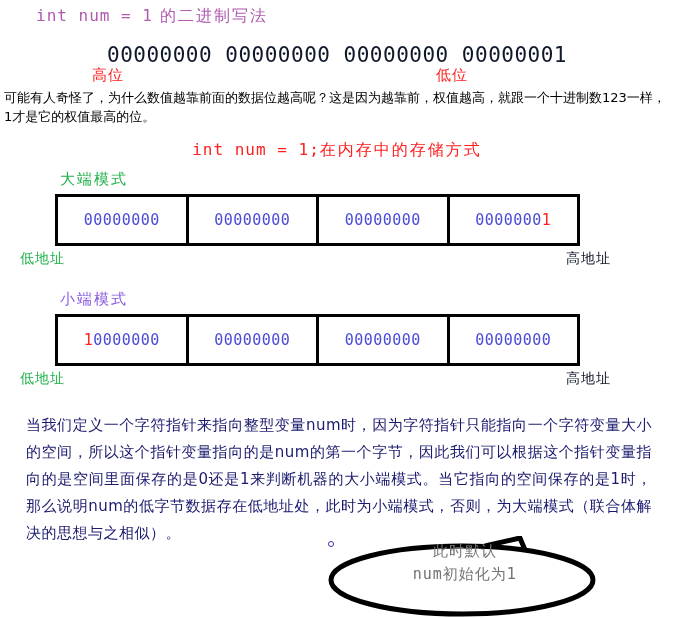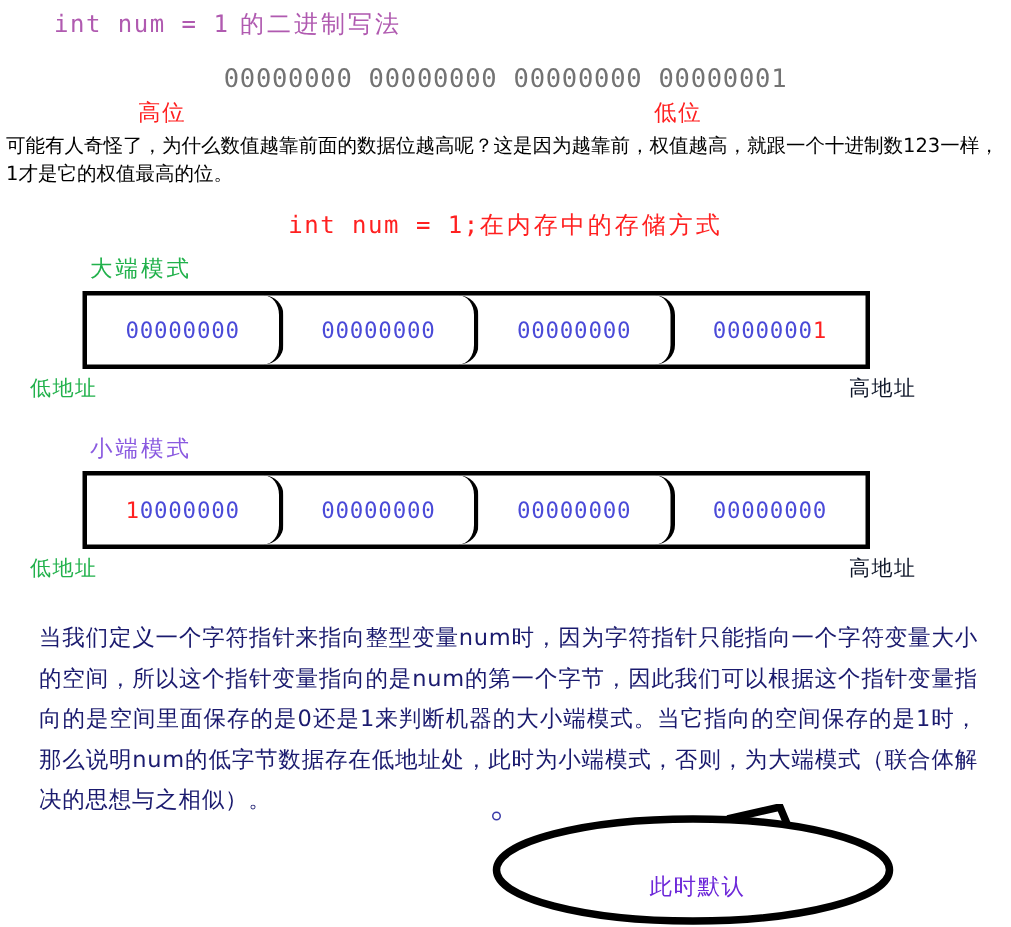--- a/index.html
+++ b/index.html
@@ -28,23 +28,23 @@
     letter-spacing: 1px;
     white-space: nowrap;
     padding-left: 36px;
   }
   #title-binary .cjk { font-family: "DejaVu Sans", sans-serif; letter-spacing: 2px; }
 
   #binary-bits {
     left: 0; top: 43px;
     width: 674px;
     text-align: center;
-    color: #737373;
-    font-family: "DejaVu Sans Mono", "Liberation Mono", monospace;
-    font-size: 17px;
+    color: #0f172a;
+    font-family: "DejaVu Sans Mono", "Liberation Mono", monospace;
+    font-size: 21px;
     letter-spacing: 0.5px;
     white-space: nowrap;
   }
 
   #label-high-bit {
     left: 92px; top: 66px;
     color: #ff2020;
     font-size: 15px;
     letter-spacing: 1px;
   }
@@ -99,21 +99,20 @@
     flex: 1 1 0;
     border-right: 3px solid #000000;
     box-sizing: border-box;
     display: flex;
     align-items: center;
     justify-content: center;
     font-family: "DejaVu Sans Mono", "Liberation Mono", monospace;
     font-size: 15px;
     color: #4a4ad8;
     letter-spacing: 0.5px;
-    border-radius: 13px;
   }
   .byte-cell:last-child { border-right: none; }
   .byte-cell .hot { color: #ff2020; }
 
   .addr-label { font-size: 14px; letter-spacing: 1px; }
   .addr-low  { color: #22b14c; }
   .addr-high { color: #0f172a; }
   #addr-low-1  { left: 20px;  top: 250px; }
   #addr-high-1 { left: 566px; top: 250px; }
   #addr-low-2  { left: 20px;  top: 370px; }
@@ -130,24 +129,24 @@
     text-align: justify;
   }
 
   
   #callout {
     left: 322px; top: 536px;
     width: 290px; height: 82px;
   }
   #callout svg { display: block; }
   #callout-text {
-    left: 370px; top: 580px;
+    left: 370px; top: 540px;
     width: 190px;
     text-align: center;
-    color: #6d28d9;
+    color: #737373;
     font-size: 15px;
     line-height: 23px;
     letter-spacing: 1px;
   }
   #callout-text .mono {
     font-family: "DejaVu Sans Mono", "Liberation Mono", monospace;
   }
   #stray-dot {
     left: 328px; top: 541px;
     width: 4px; height: 4px;
@@ -220,13 +219,14 @@
 
 <div class="abs" id="callout">
   <svg width="290" height="82" viewBox="0 0 290 82">
     <path d="M 163 10 L 198 2 L 203 14 L 215 20" fill="none" stroke="#000000" stroke-width="5" stroke-linejoin="miter"></path>
     <ellipse cx="140" cy="44" rx="131" ry="34" fill="#ffffff" stroke="#000000" stroke-width="5"></ellipse>
   </svg>
 </div>
 
 <div class="abs" id="callout-text">
   <div>此时默认</div>
+  <div><span class="mono">num</span><span>初始化为1</span></div>
 </div>
 
 </body></html>

